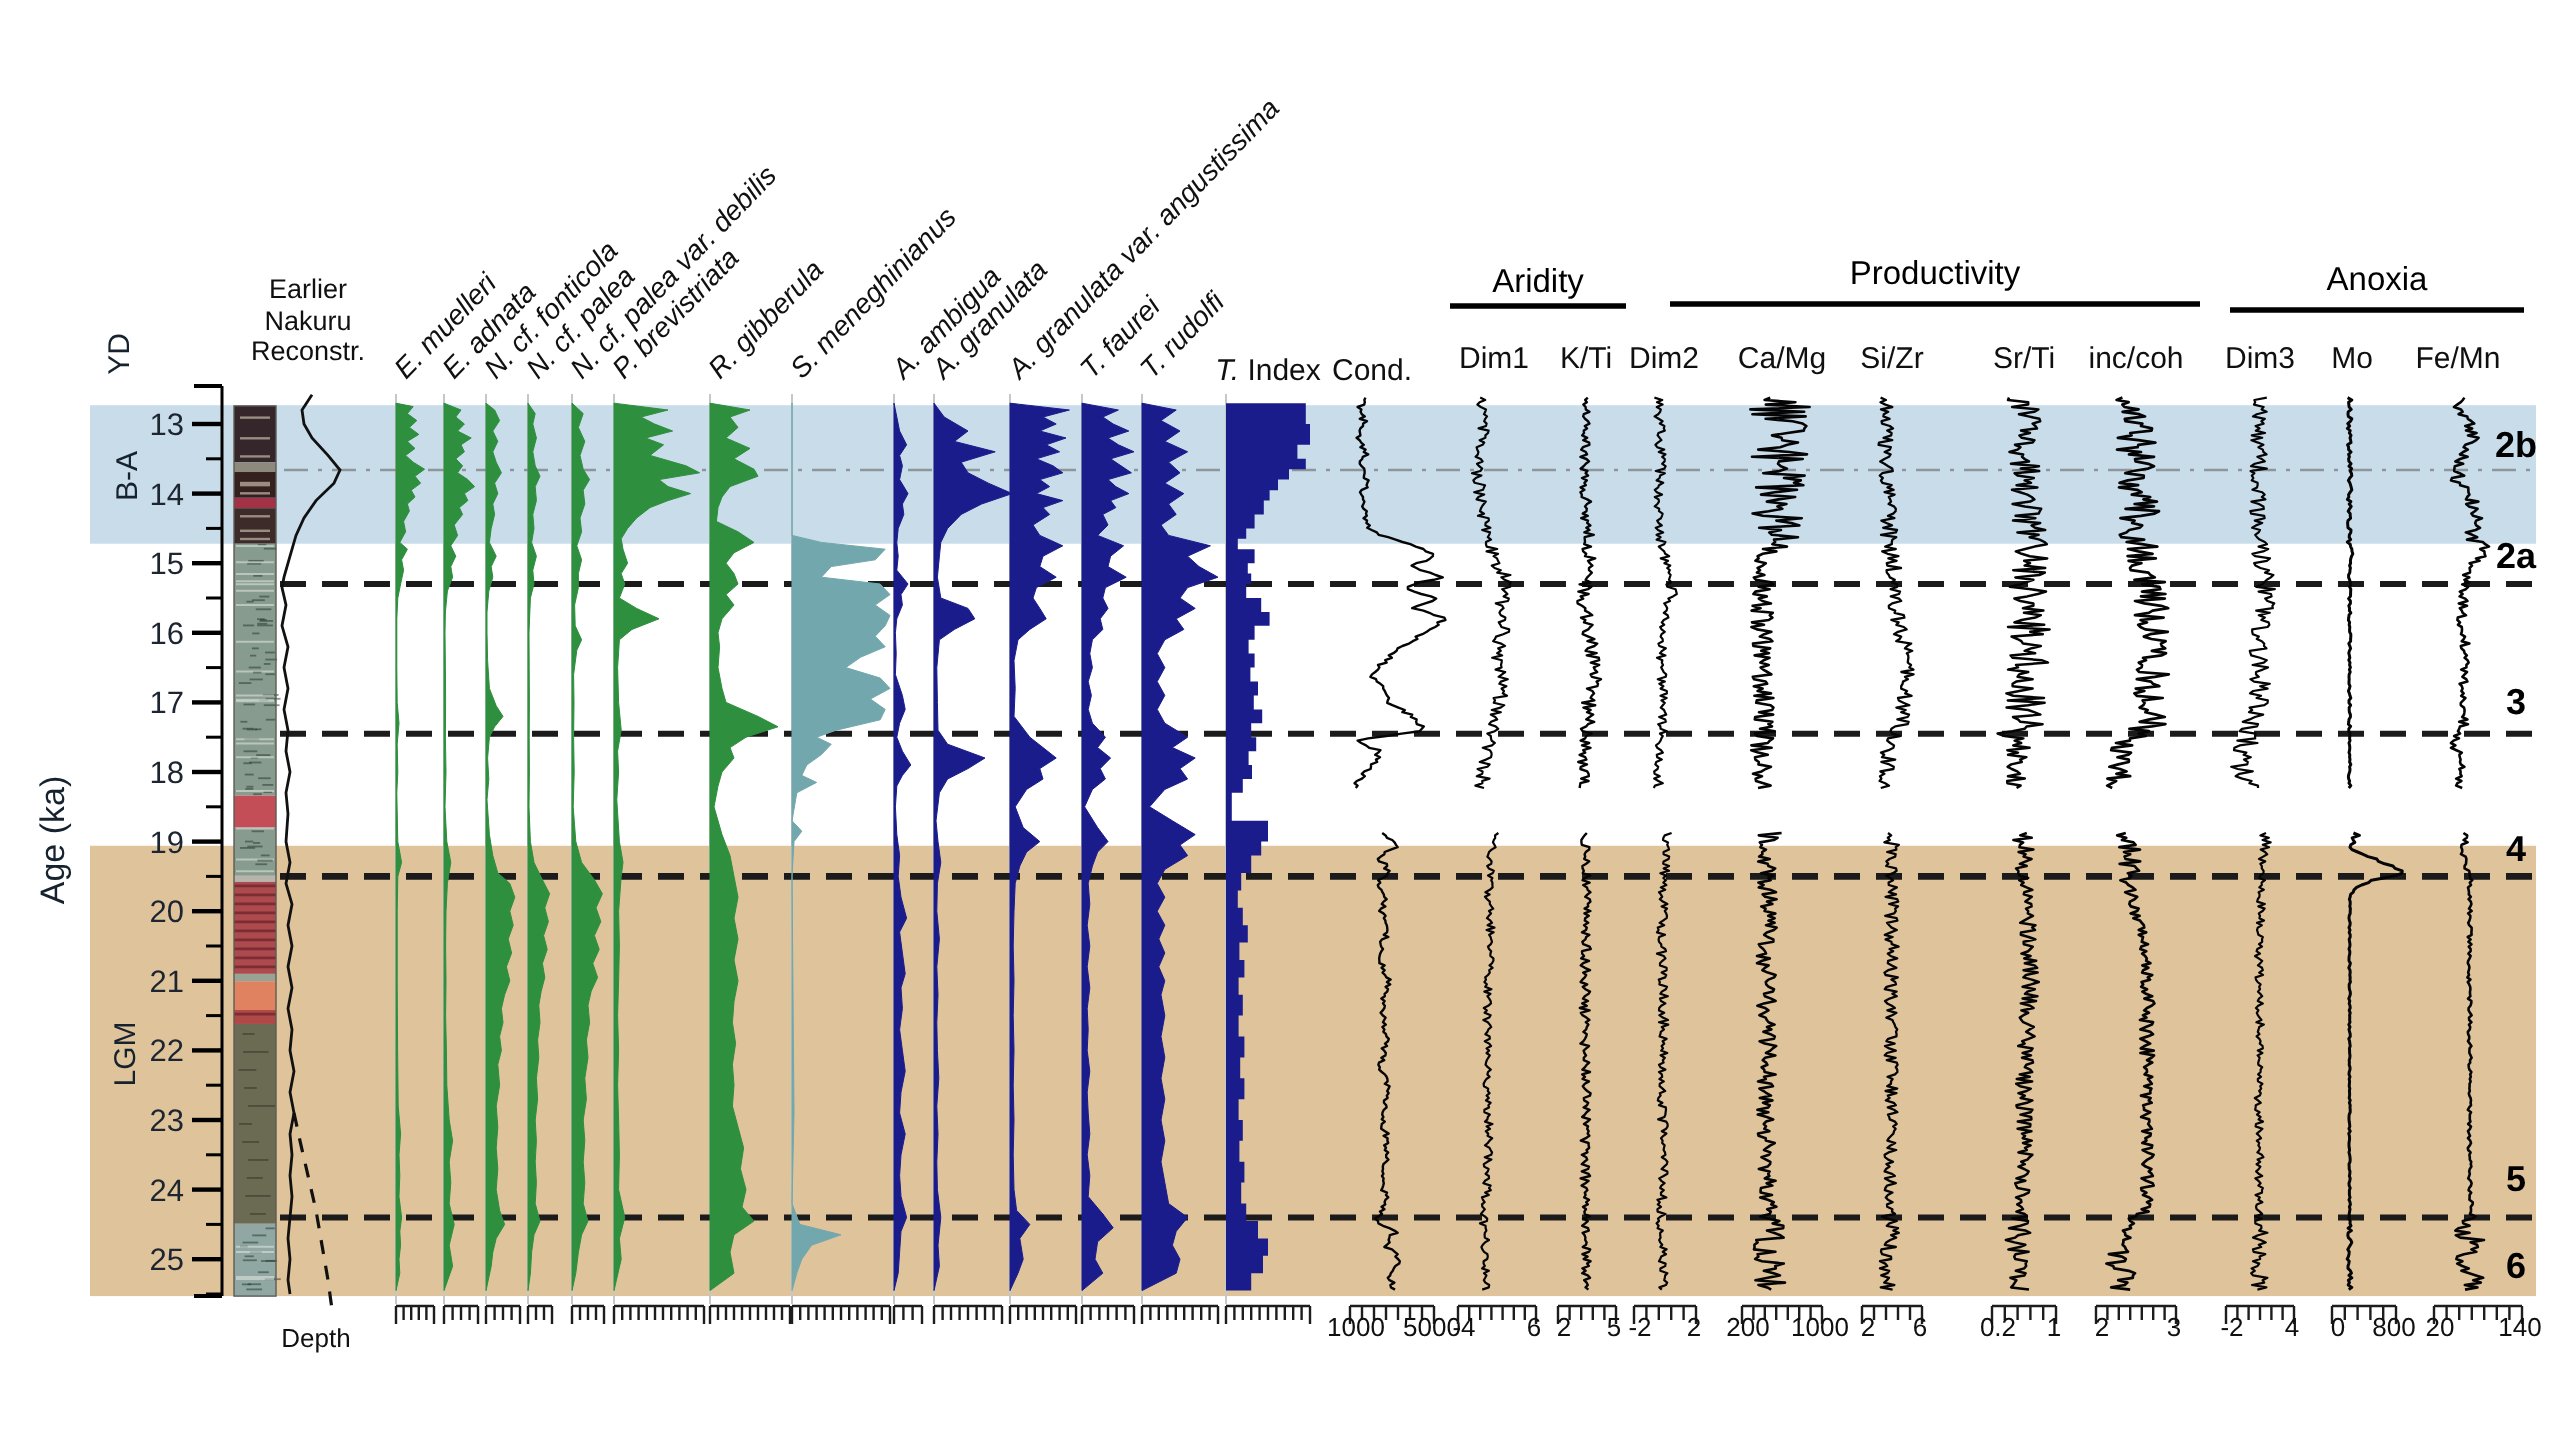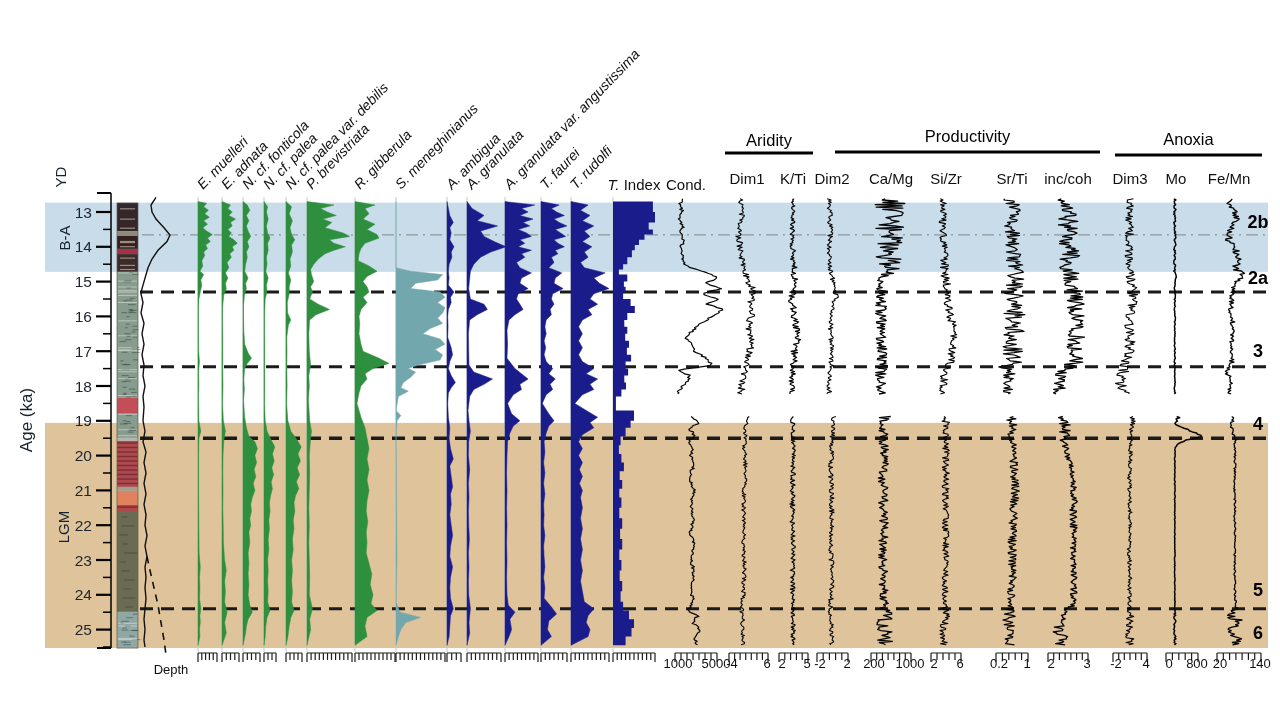--- a/index.html
+++ b/index.html
@@ -6,21 +6,21 @@
   #stage{position:relative;width:1280px;height:720px;background:#ffffff;overflow:hidden;
          font-family:"Liberation Sans","DejaVu Sans",sans-serif;}
   svg{position:absolute;left:0;top:0;}
   .lbl{position:absolute;color:#16222e;white-space:nowrap;}
   .rot{transform:translate(-50%,-50%) rotate(-90deg);transform-origin:center;}
   .ctr{transform:translate(-50%,-50%);}
   #reconstr-label{width:84px;text-align:center;font-size:13.5px;line-height:15.5px;color:#101010;}
   #reconstr-label span{display:block;}
   #age-axis-title{font-size:17px;}
   .period{font-size:15px;}
-  #depth-label{font-size:13px;color:#101010;margin-left:13px;}
+  #depth-label{font-size:13px;color:#101010;}
 </style>
 </head>
 <body>
 
 <div id="stage">
   <svg id="fig" width="1280" height="720" viewBox="0 0 1280 720">
       <rect x="45" y="202.604" width="1223" height="69.25199999999998" fill="#c9dcea"></rect>
       <rect x="45" y="422.8879999999999" width="1223" height="225.15600000000006" fill="#dfc39b"></rect>
       <line x1="198" y1="197" x2="198" y2="652" stroke="#c3cac6" stroke-width="1"></line>
       <line x1="222" y1="197" x2="222" y2="652" stroke="#c3cac6" stroke-width="1"></line>
@@ -337,15 +337,20 @@
       <text x="1258" y="639.08" text-anchor="middle" font-size="18" font-weight="bold" fill="#000" font-family="Liberation Sans, DejaVu Sans, sans-serif">6</text>
       <path d="M156 197.4L151 205.0L152 212.0L156 219.0L164 227.7L170 235.0L167 241.6L158 250.3L152 259.0L148 267.7L145 278.1L142 288.6L141 293.8L143 302.5L141 312.9L144 323.4L142 333.8L144 344.2L142 354.7L144 365.1L143 375.6L145 386.0L143 396.4L144 406.9L143 420.8L145 431.2L143 441.7L146 452.1L144 462.6L146 473.0L144 483.4L146 493.9L144 504.3L146 514.8L145 525.2L147 535.6L145 546.1L147 556.5L145 567.0L146 577.4L145 587.8L146 598.3L145 608.7L144 619.2L145 629.6L144 640.0L145 647.0" fill="none" stroke="#111" stroke-width="1.4"></path>
       <path d="M147 556.5L150 570.4L154 587.8L158 605.2L161 622.6L164 640.0L166 654.7" fill="none" stroke="#111" stroke-width="1.6" stroke-dasharray="7 6"></path>
     </svg>
 
   <div class="lbl rot" id="age-axis-title" style="left:27px;top:420px;">Age (ka)</div>
   <div class="lbl rot period" style="left:60px;top:177px;">YD</div>
   <div class="lbl rot period" style="left:64px;top:238px;">B-A</div>
   <div class="lbl rot period" style="left:63px;top:527px;">LGM</div>
 
+  <div class="lbl" id="reconstr-label" style="left:112px;top:137px;">
+    <span>Earlier</span>
+    <span>Nakuru</span>
+    <span>Reconstr.</span>
+  </div>
 
   <div class="lbl ctr" id="depth-label" style="left:158px;top:669px;">Depth</div>
 </div>
 
 </body></html>

